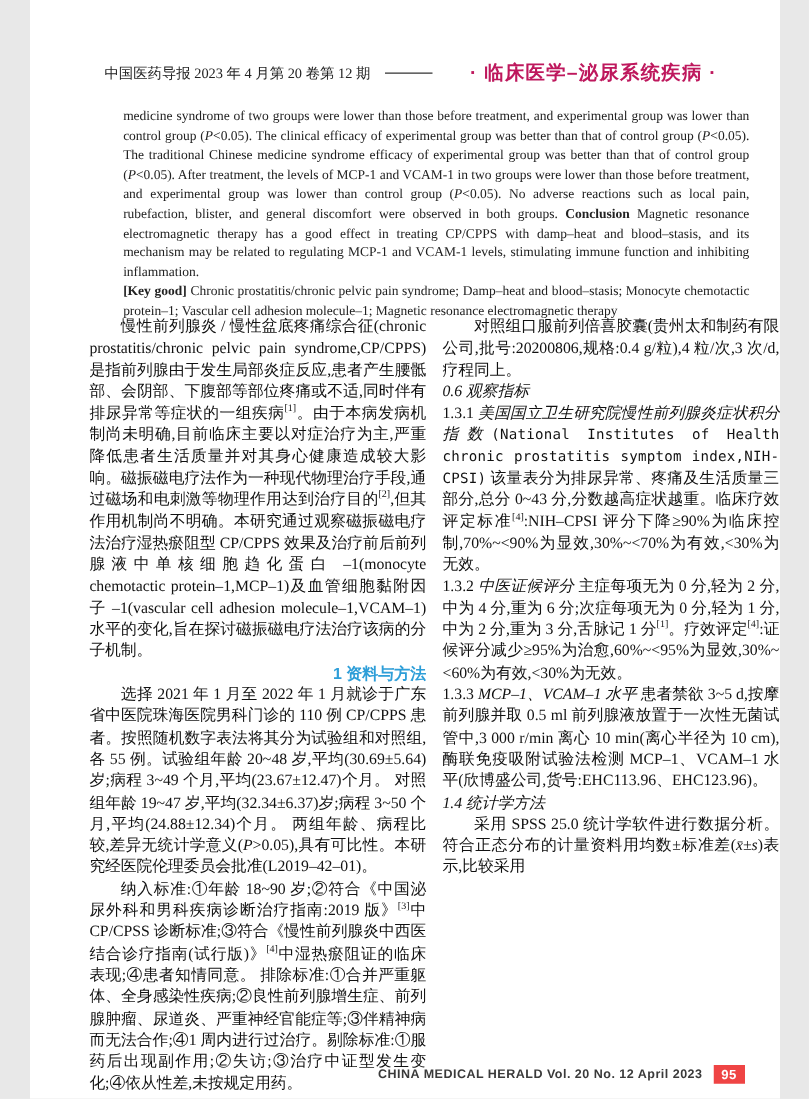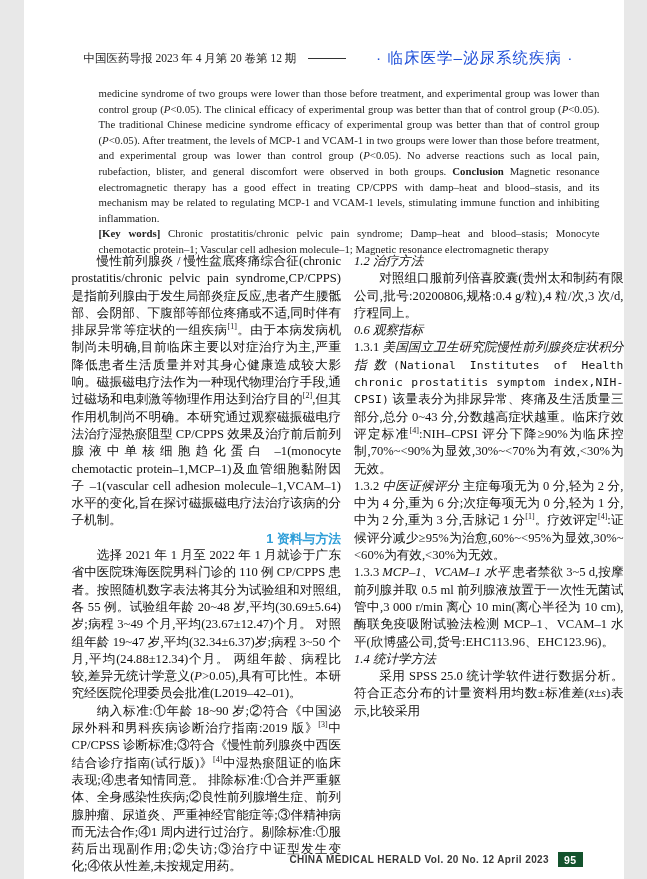--- a/index.html
+++ b/index.html
@@ -10,22 +10,22 @@
     font-family:"Liberation Serif", serif; color:#1a1a1a;
   }
   
   .header {
     position:absolute; top:48px; left:60px; right:50px;
     display:flex; align-items:center;
   }
   .h-left { font-size:11.5px; color:#222; white-space:nowrap; }
   .h-line { width:66px; height:1px; background:#333; margin:0 30px 0 12px; }
   .h-right {
-    flex:1; text-align:center; font-size:15.5px; font-weight:normal;
-    color:#1d4ed8; font-family:"Liberation Sans", sans-serif;
+    flex:1; text-align:center; font-size:15.5px; font-weight:bold;
+    color:#be185d; font-family:"Liberation Sans", sans-serif;
     letter-spacing:1px; white-space:nowrap;
   }
   
   .abstract {
     position:absolute; top:86px; left:75px; width:501px;
     font-size:10.8px; line-height:15.6px; text-align:justify;
     font-family:"Liberation Serif", serif; color:#222;
   }
   .abstract p { margin:0; }
   
@@ -47,55 +47,54 @@
   .sup { vertical-align:super; font-size:8px; line-height:0; }
   .b { font-weight:bold; }
   .i { font-style:italic; }
   .kai { font-style:italic; }
   .mono {
     font-family:"DejaVu Sans Mono", monospace; font-size:11.3px;
     letter-spacing:0.2px;
   }
   
   .footer {
-    position:absolute; bottom:12px; right:41px;
+    position:absolute; bottom:12px; right:28px;
     display:flex; align-items:center;
     font-family:"Liberation Sans", sans-serif; font-size:10px;
     font-weight:bold; color:#3a3a3a; letter-spacing:0.4px;
   }
   .pagenum {
     display:inline-block; margin-left:9px; padding:2px 6px 1px 6px;
-    background:#14532d; color:#ffffff; font-weight:bold; font-size:10.5px;
+    background:#ef4444; color:#ffffff; font-weight:bold; font-size:10.5px;
   }
 </style>
 </head>
 <body>
 
 <div class="page">
 
   <div class="header">
     <span class="h-left">中国医药导报 2023 年 4 月第 20 卷第 12 期</span>
     <span class="h-line"></span>
     <span class="h-right">· 临床医学–泌尿系统疾病 ·</span>
   </div>
 
   <div class="abstract">
     <p><span>medicine syndrome of two groups were lower than those before treatment, and experimental group was lower than control group (</span><span class="i">P</span><span>&lt;0.05). The clinical efficacy of experimental group was better than that of control group (</span><span class="i">P</span><span>&lt;0.05). The traditional Chinese medicine syndrome efficacy of experimental group was better than that of control group  (</span><span class="i">P</span><span>&lt;0.05). After treatment, the levels of MCP-1 and VCAM-1 in two groups were lower than those before treatment, and experimental group was lower than control group  (</span><span class="i">P</span><span>&lt;0.05). No adverse reactions such as local pain, rubefaction, blister, and general discomfort were observed in both groups. </span><span class="b">Conclusion</span><span> Magnetic resonance electromagnetic therapy has a good effect in treating CP/CPPS with damp–heat and blood–stasis, and its mechanism may be related to regulating MCP-1 and VCAM-1 levels, stimulating immune function and inhibiting inflammation.</span></p>
-    <p><span class="b">[Key words]</span><span> Chronic prostatitis/chronic pelvic pain syndrome; Damp–heat and blood–stasis; Monocyte chemotactic protein–1; Vascular cell adhesion molecule–1; Magnetic resonance electromagnetic therapy</span></p>
+    <p><span class="b">[Key good]</span><span> Chronic prostatitis/chronic pelvic pain syndrome; Damp–heat and blood–stasis; Monocyte chemotactic protein–1; Vascular cell adhesion molecule–1; Magnetic resonance electromagnetic therapy</span></p>
   </div>
 
   <div class="body-cols">
     <div class="col" id="col-left">
         <p class="p indent"><span>慢性前列腺炎 / 慢性盆底疼痛综合征(chronic prostatitis/chronic pelvic pain syndrome,CP/CPPS)是指前列腺由于发生局部炎症反应,患者产生腰骶部、会阴部、下腹部等部位疼痛或不适,同时伴有排尿异常等症状的一组疾病</span><span class="sup">[1]</span><span>。由于本病发病机制尚未明确,目前临床主要以对症治疗为主,严重降低患者生活质量并对其身心健康造成较大影响。磁振磁电疗法作为一种现代物理治疗手段,通过磁场和电刺激等物理作用达到治疗目的</span><span class="sup">[2]</span><span>,但其作用机制尚不明确。本研究通过观察磁振磁电疗法治疗湿热瘀阻型 CP/CPPS 效果及治疗前后前列腺液中单核细胞趋化蛋白 –1(monocyte chemotactic protein–1,MCP–1)及血管细胞黏附因子 –1(vascular cell adhesion molecule–1,VCAM–1)水平的变化,旨在探讨磁振磁电疗法治疗该病的分子机制。</span></p>
         <h3 class="h1"><span>1 资料与方法</span></h3>
         <p class="p indent"><span>选择 2021 年 1 月至 2022 年 1 月就诊于广东省中医院珠海医院男科门诊的 110 例 CP/CPPS 患者。按照随机数字表法将其分为试验组和对照组,各 55 例。试验组年龄 20~48 岁,平均(30.69±5.64)岁;病程 3~49 个月,平均(23.67±12.47)个月。 对照组年龄 19~47 岁,平均(32.34±6.37)岁;病程 3~50 个月,平均(24.88±12.34)个月。 两组年龄、病程比较,差异无统计学意义(</span><span class="i">P</span><span>&gt;0.05),具有可比性。本研究经医院伦理委员会批准(L2019–42–01)。</span></p>
         <p class="p indent"><span>纳入标准:①年龄 18~90 岁;②符合《中国泌尿外科和男科疾病诊断治疗指南:2019 版》</span><span class="sup">[3]</span><span>中 CP/CPSS 诊断标准;③符合《慢性前列腺炎中西医结合诊疗指南(试行版)》</span><span class="sup">[4]</span><span>中湿热瘀阻证的临床表现;④患者知情同意。 排除标准:①合并严重躯体、全身感染性疾病;②良性前列腺增生症、前列腺肿瘤、尿道炎、严重神经官能症等;③伴精神病而无法合作;④1 周内进行过治疗。剔除标准:①服药后出现副作用;②失访;③治疗中证型发生变化;④依从性差,未按规定用药。</span></p>
       </div>
     <div class="col" id="col-right">
-        <h4 class="h2"><span>1.2 治疗方法</span></h4>
         <p class="p indent"><span>对照组口服前列倍喜胶囊(贵州太和制药有限公司,批号:20200806,规格:0.4 g/粒),4 粒/次,3 次/d,疗程同上。</span></p>
         <h4 class="h2"><span>0.6 观察指标</span></h4>
         <p class="p"><span>1.3.1 </span><span class="kai">美国国立卫生研究院慢性前列腺炎症状积分指数</span><span class="mono">(National Institutes of Health chronic prostatitis symptom index,NIH-CPSI)</span><span> 该量表分为排尿异常、疼痛及生活质量三部分,总分 0~43 分,分数越高症状越重。临床疗效评定标准</span><span class="sup">[4]</span><span>:NIH–CPSI 评分下降≥90%为临床控制,70%~&lt;90%为显效,30%~&lt;70%为有效,&lt;30%为无效。</span></p>
         <p class="p"><span>1.3.2 </span><span class="kai">中医证候评分</span><span> 主症每项无为 0 分,轻为 2 分,中为 4 分,重为 6 分;次症每项无为 0 分,轻为 1 分,中为 2 分,重为 3 分,舌脉记 1 分</span><span class="sup">[1]</span><span>。疗效评定</span><span class="sup">[4]</span><span>:证候评分减少≥95%为治愈,60%~&lt;95%为显效,30%~&lt;60%为有效,&lt;30%为无效。</span></p>
         <p class="p"><span>1.3.3 </span><span class="kai">MCP–1、VCAM–1 水平</span><span> 患者禁欲 3~5 d,按摩前列腺并取 0.5 ml 前列腺液放置于一次性无菌试管中,3 000 r/min 离心 10 min(离心半径为 10 cm),酶联免疫吸附试验法检测 MCP–1、VCAM–1 水平(欣博盛公司,货号:EHC113.96、EHC123.96)。</span></p>
         <h4 class="h2"><span>1.4 统计学方法</span></h4>
         <p class="p indent"><span>采用 SPSS 25.0 统计学软件进行数据分析。符合正态分布的计量资料用均数±标准差(</span><span class="i">x̄±s</span><span>)表示,比较采用 </span></p>
       </div>
   </div>
 

